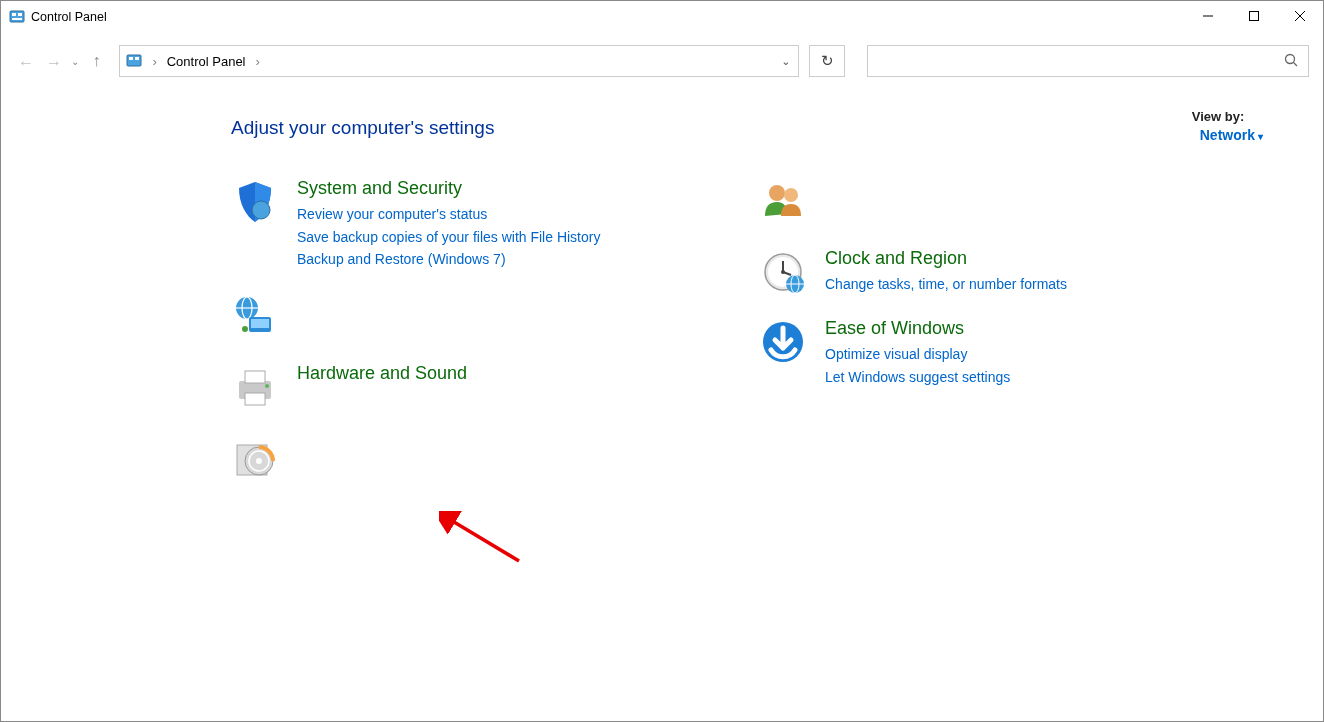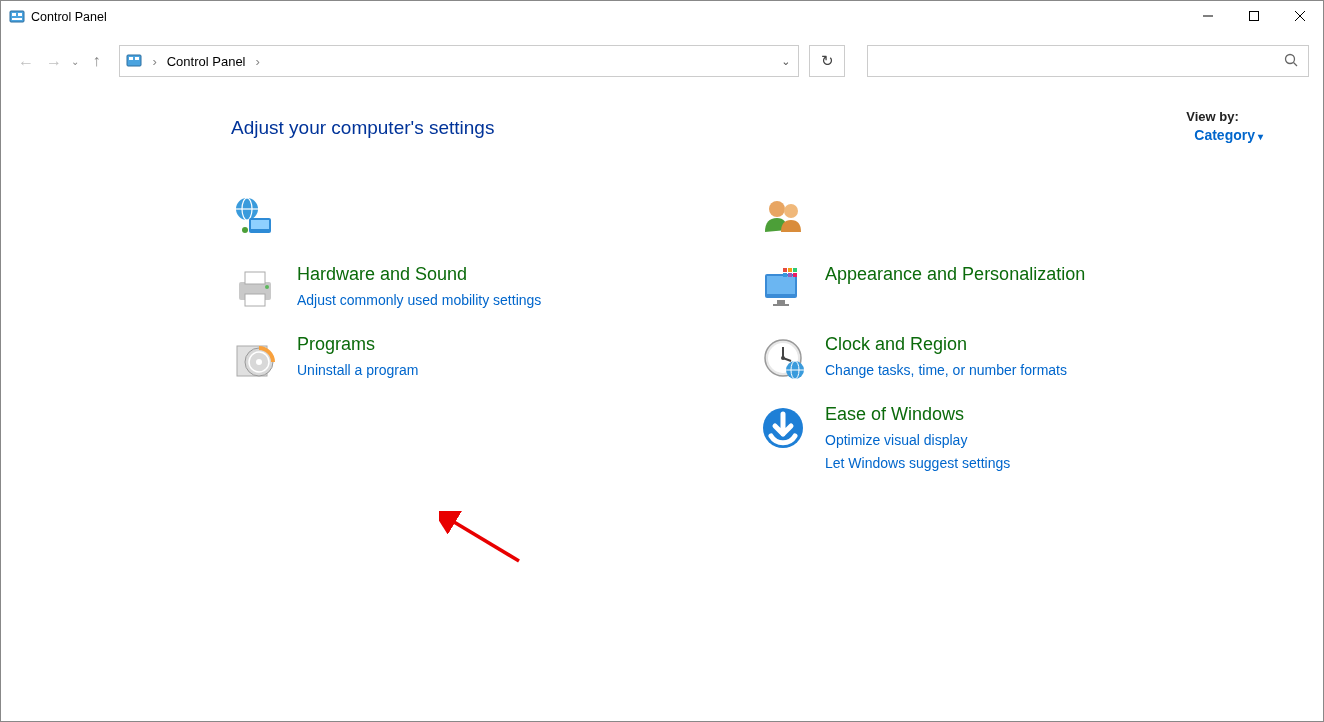--- a/index.html
+++ b/index.html
@@ -17,21 +17,21 @@
 .addr-bar { flex: 0 0 680px; height: 32px; border: 1px solid #ccc; display: flex; align-items: center; padding-left: 6px; margin-left: 6px; font-size: 13px; gap: 6px; position: relative; }
 .addr-bar .ab-icon { width:16px; height:16px; display:inline-flex; }
 .addr-bar .chev { color:#888; padding:0 4px; }
 .addr-drop { position:absolute; right:8px; color:#555; font-size:11px;}
 .refresh-box { width: 36px; height: 32px; border: 1px solid #ccc; display: flex; align-items: center; justify-content: center; margin-left: 4px; font-size: 15px; color:#444;}
 .search-box { flex: 1; height: 32px; border: 1px solid #ccc; margin-left: 16px; display: flex; align-items: center; padding: 0 8px; position: relative; }
 .search-box input { border: none; outline: none; width: 100%; font-size: 13px; }
 .search-box .search-icon { position: absolute; right: 10px; color: #666; font-size:14px;}
 
 .content { padding: 28px 60px 0 230px; }
-.content-header { display: flex; justify-content: space-between; align-items: center; margin-bottom: 48px; }
+.content-header { display: flex; justify-content: space-between; align-items: center; margin-bottom: 32px; }
 .heading { color: #003399; font-size: 19px; font-weight: 400; }
 .viewby { font-size: 13px; color: #222; font-weight: bold; }
 .viewby .cat-link { color: #0066cc; margin-left: 8px; }
 .viewby .caret { font-size: 10px; margin-left:3px;}
 
 .columns { display: flex; gap: 24px; }
 .col { flex: 1; min-width: 0; }
 .cat { display: flex; gap: 18px; margin-bottom: 22px; }
 .cat-icon { width: 48px; height: 48px; flex-shrink: 0; display:flex; align-items:center; justify-content:center; }
 .cat-body { padding-top: 0; }
@@ -106,27 +106,37 @@
     </span>
   </div>
 </div>
 
 <div class="content">
   <div class="content-header">
     <div class="heading">Adjust your computer's settings</div>
     <div class="viewby">
       <span>View by:</span>
       <span class="cat-link">
-        <span>Category</span><span class="caret">▾</span>
+        <span>Network</span><span class="caret">▾</span>
       </span>
     </div>
   </div>
 
   <div class="columns">
     <div class="col" id="col-left">
+        <div class="cat">
+          <div class="cat-icon">
+            <svg width="48" height="48" viewBox="0 0 48 48">
+              <path d="M24 4 L40 10 C40 26 33 38 24 44 C15 38 8 26 8 10 Z" fill="#1e6fd6"></path>
+              <path d="M24 4 L40 10 C40 26 33 38 24 44 Z" fill="#2f8ae8"></path>
+              <circle cx="30" cy="32" r="9" fill="#4aa3df" stroke="#2c6ea0"></circle>
+            </svg>
+          </div>
+          <div class="cat-body"><a class="cat-title">System and Security</a><a class="cat-link">Review your computer's status</a><a class="cat-link">Save backup copies of your files with File History</a><a class="cat-link">Backup and Restore (Windows 7)</a></div>
+        </div>
         <div class="cat">
           <div class="cat-icon">
             <svg width="48" height="48" viewBox="0 0 48 48">
               <circle cx="16" cy="15" r="11" fill="#3a9bdc"></circle>
               <ellipse cx="16" cy="15" rx="5" ry="11" fill="none" stroke="#fff" stroke-width="1.2"></ellipse>
               <line x1="5" y1="15" x2="27" y2="15" stroke="#fff" stroke-width="1.2"></line>
               <rect x="18" y="24" width="22" height="15" rx="2" fill="#2e8bd6"></rect>
               <rect x="20" y="26" width="18" height="9" fill="#8fd0ff"></rect>
               <circle cx="14" cy="36" r="3" fill="#4c9f38"></circle>
             </svg>
@@ -134,62 +144,44 @@
         </div>
         <div class="cat">
           <div class="cat-icon">
             <svg width="48" height="48" viewBox="0 0 48 48">
               <rect x="8" y="18" width="32" height="18" rx="2" fill="#c9c9c9"></rect>
               <rect x="14" y="8" width="20" height="12" fill="#fff" stroke="#aaa"></rect>
               <rect x="14" y="30" width="20" height="12" fill="#fff" stroke="#aaa"></rect>
               <circle cx="36" cy="23" r="2" fill="#5bb85b"></circle>
             </svg>
           </div>
-          <div class="cat-body"><a class="cat-title">Hardware and Sound</a><a class="cat-link">Adjust commonly used mobility settings</a></div>
+          <div class="cat-body"><a class="cat-title">Hardware and Sound</a></div>
         </div>
         <div class="cat">
           <div class="cat-icon">
             <svg width="48" height="48" viewBox="0 0 48 48">
               <rect x="6" y="12" width="30" height="30" fill="#e0e0e0" stroke="#aaa"></rect>
               <circle cx="28" cy="28" r="14" fill="#d8d8d8" stroke="#999"></circle>
               <circle cx="28" cy="28" r="10" fill="none" stroke="#fff" stroke-width="1.5"></circle>
               <circle cx="28" cy="28" r="3" fill="#fff"></circle>
               <path d="M28 14 A14 14 0 0 1 42 28" fill="none" stroke="#f8a13d" stroke-width="4"></path>
             </svg>
           </div>
-          <div class="cat-body"><a class="cat-title">Programs</a><a class="cat-link">Uninstall a program</a></div>
         </div>
       </div>
     <div class="col" id="col-right">
         <div class="cat">
           <div class="cat-icon">
             <svg width="48" height="48" viewBox="0 0 48 48">
               <circle cx="18" cy="15" r="8" fill="#e8a562"></circle>
               <path d="M6 38 Q6 24 18 24 Q28 24 28 36 Z" fill="#4c9f38"></path>
               <circle cx="32" cy="17" r="7" fill="#f0b87a"></circle>
               <path d="M22 38 Q22 26 32 26 Q42 26 42 38 Z" fill="#d98c3a"></path>
             </svg>
           </div>
-        </div>
-        <div class="cat">
-          <div class="cat-icon">
-            <svg width="48" height="48" viewBox="0 0 48 48">
-              <rect x="6" y="10" width="32" height="24" rx="2" fill="#3a8bd6"></rect>
-              <rect x="8" y="12" width="28" height="18" fill="#6bb6f2"></rect>
-              <rect x="18" y="36" width="8" height="4" fill="#888"></rect>
-              <rect x="14" y="40" width="16" height="2" fill="#888"></rect>
-              <rect x="24" y="4" width="4" height="4" fill="#e74c3c"></rect>
-              <rect x="29" y="4" width="4" height="4" fill="#f39c12"></rect>
-              <rect x="34" y="4" width="4" height="4" fill="#2ecc71"></rect>
-              <rect x="24" y="9" width="4" height="4" fill="#3498db"></rect>
-              <rect x="29" y="9" width="4" height="4" fill="#9b59b6"></rect>
-              <rect x="34" y="9" width="4" height="4" fill="#e91e63"></rect>
-            </svg>
-          </div>
-          <div class="cat-body"><a class="cat-title">Appearance and Personalization</a></div>
         </div>
         <div class="cat">
           <div class="cat-icon">
             <svg width="48" height="48" viewBox="0 0 48 48">
               <circle cx="24" cy="24" r="18" fill="#e8e8e8" stroke="#999" stroke-width="1.5"></circle>
               <circle cx="24" cy="24" r="15" fill="#fff"></circle>
               <line x1="24" y1="24" x2="24" y2="13" stroke="#444" stroke-width="2"></line>
               <line x1="24" y1="24" x2="32" y2="27" stroke="#444" stroke-width="2"></line>
               <circle cx="24" cy="24" r="2" fill="#444"></circle>
               <circle cx="36" cy="36" r="9" fill="#3a9bdc"></circle>

